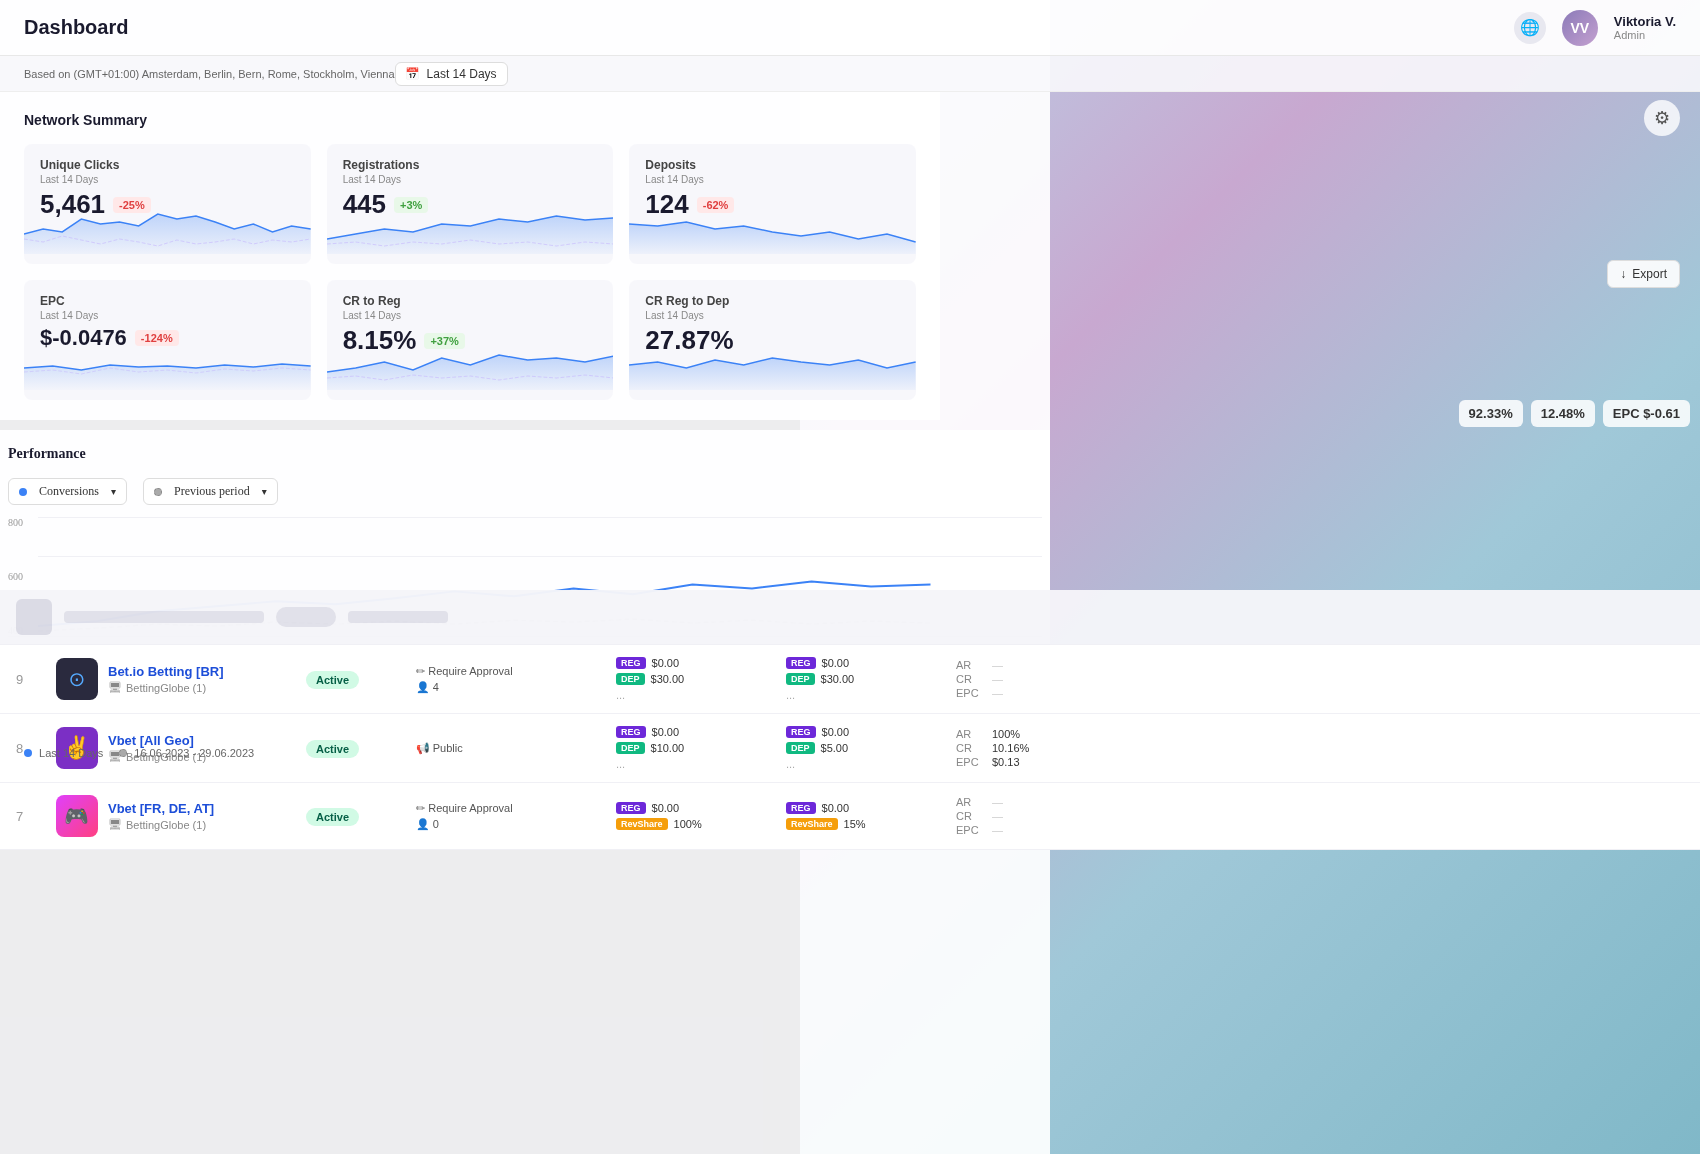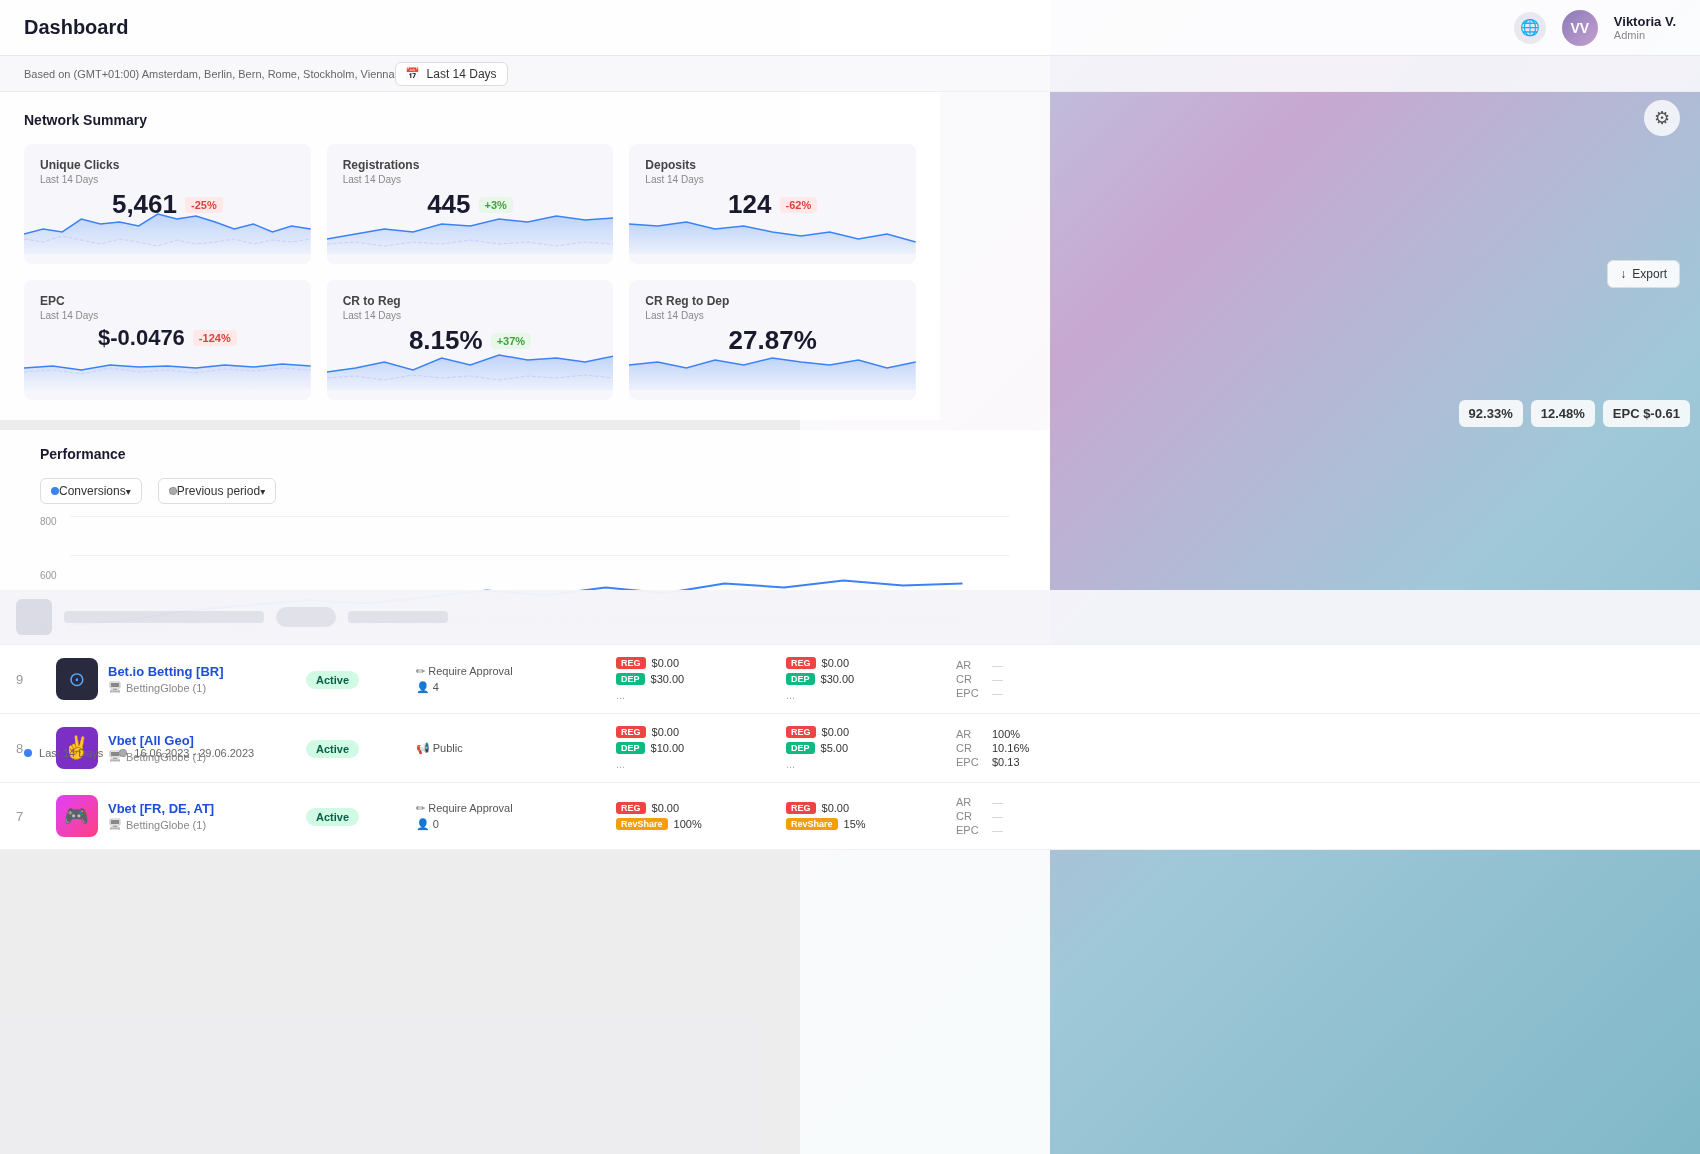--- a/index.html
+++ b/index.html
@@ -160,21 +160,20 @@
     }
 
     .metric-value {
       font-size: 26px;
       font-weight: 700;
       color: #1a1a2e;
       margin-top: 4px;
       display: flex;
       align-items: center;
       gap: 8px;
-      justify-content: center;
     }
 
     .metric-badge {
       font-size: 11px;
       font-weight: 600;
       padding: 2px 6px;
       border-radius: 4px;
     }
 
     .badge-negative { background: #ffe8e8; color: #e04040; }
@@ -211,34 +210,35 @@
       margin-right: 4px;
     }
 
     
     .performance-section {
       position: absolute;
       top: 430px; left: 0;
       width: 1050px;
       background: rgba(255,255,255,0.95);
       z-index: 5;
-      padding: 16px 40px;
+      padding: 16px 8px;
+      font-family: Liberation Serif, serif;
     }
 
     .performance-controls {
       display: flex;
       align-items: center;
       gap: 16px;
       margin-bottom: 12px;
     }
 
     .metric-selector {
       display: flex;
       align-items: center;
-      gap: 0;
+      gap: 12px;
       background: white;
       border: 1px solid #ddd;
       border-radius: 6px;
       padding: 5px 10px;
       font-size: 12px;
       color: #333;
       cursor: pointer;
     }
 
     .dot-blue { width: 8px; height: 8px; border-radius: 50%; background: #3b82f6; }
@@ -346,21 +346,21 @@
     }
 
     .payout-row {
       display: flex;
       align-items: center;
       gap: 6px;
       font-size: 11px;
     }
 
     .tag-reg {
-      background: #ef4444;
+      background: #6d28d9;
       color: white;
       font-size: 9px;
       font-weight: 700;
       padding: 1px 5px;
       border-radius: 3px;
     }
 
     .tag-dep {
       background: #10b981;
       color: white;

